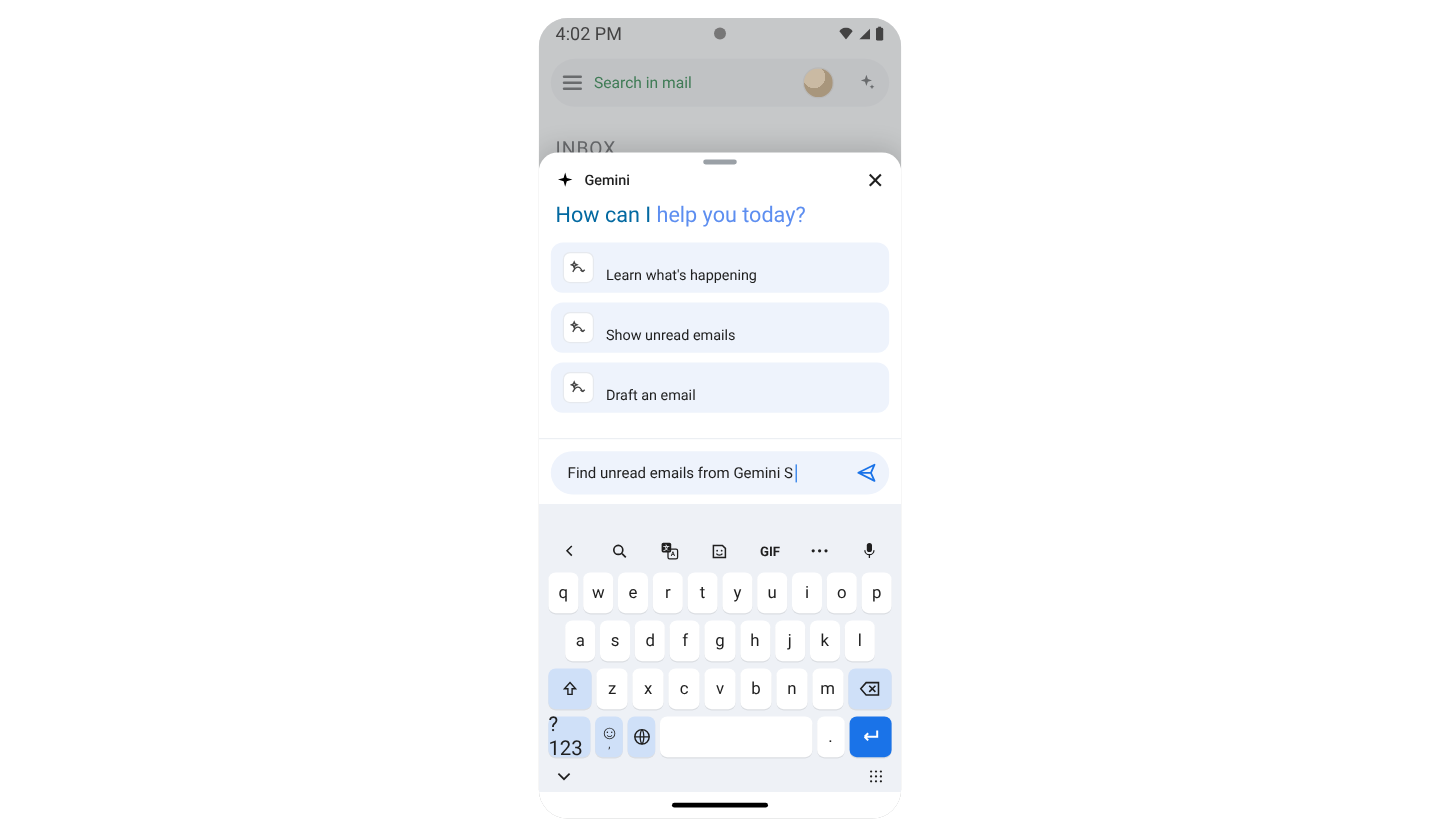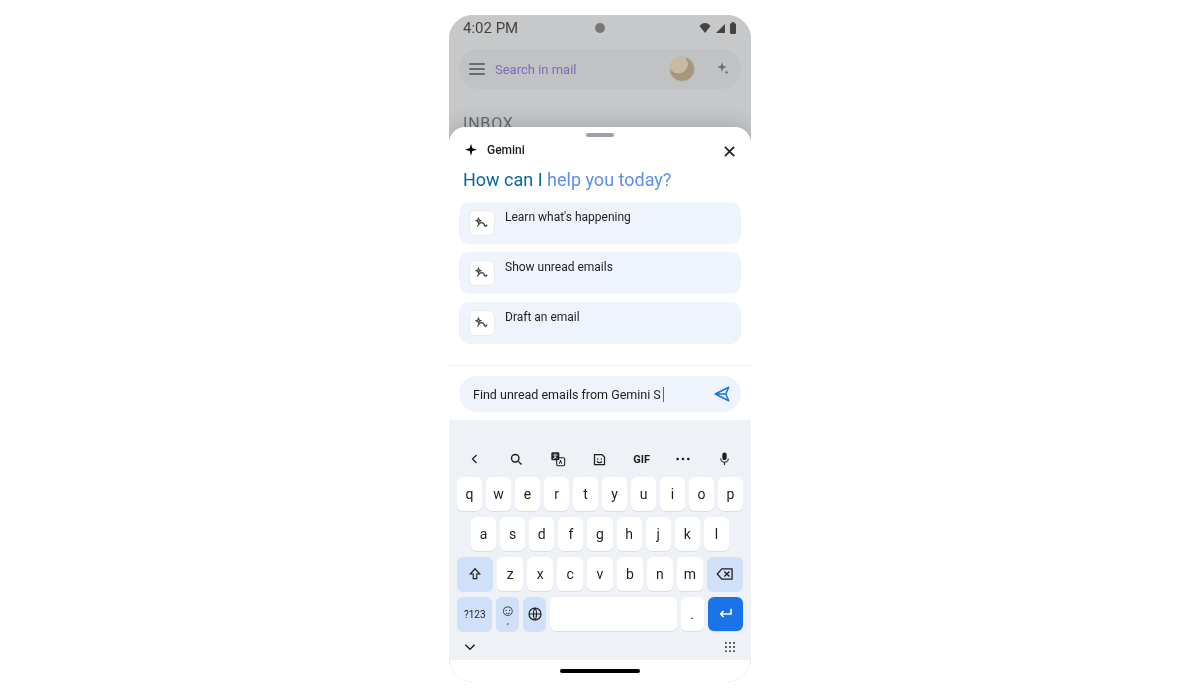--- a/index.html
+++ b/index.html
@@ -11,40 +11,40 @@
   .bg-app { position: absolute; inset: 0; background: #f6f8fb; filter: grayscale(10%); }
   .bg-dim { position: absolute; inset: 0; background: rgba(120,120,120,0.38); }
 
   .status-bar { height: 26px; display: flex; align-items: center; justify-content: space-between; padding: 0 14px; font-size: 15px; color: #222; }
   .status-right { display: flex; gap: 4px; align-items: center; }
   .status-dot { position:absolute; left:50%; top:13px; transform:translate(-50%,-50%); width:10px; height:10px; background:#777; border-radius:50%; }
 
   .search-pill { margin: 8px 10px 0 10px; height: 40px; background: #eceff3; border-radius: 20px; display:flex; align-items:center; padding:0 8px 0 10px; gap:10px; }
   .hamburger { width:16px; height:12px; display:flex; flex-direction:column; justify-content:space-between; }
   .hamburger span{ height:2px; background:#5f6368; border-radius:1px; }
-  .search-text { color:#8b5cf6; font-size:13px; flex:1; }
+  .search-text { color:#15803d; font-size:13px; flex:1; }
   .avatar { width:26px; height:26px; border-radius:50%; background: radial-gradient(circle at 35% 30%, #ffe2b8 0 40%, #c9a87a 41% 100%); border:1px solid #e0e0e0; }
   .sparkle-btn { width:22px; height:22px; margin-left:6px; display:flex; align-items:center; justify-content:center; color:#5f6368; }
 
   .inbox-label { margin:25px 14px 0 14px; font-size:16px; letter-spacing:0.8px; color:#5f6368; }
 
   
   .sheet { position:absolute; left:0; right:0; top:112px; bottom:0; background:#fff; border-top-left-radius:16px; border-top-right-radius:16px; box-shadow: 0 -4px 20px rgba(0,0,0,0.15); display:flex; flex-direction:column; }
   .grabber { width:28px; height:4px; background:#9aa0a6; border-radius:2px; margin:6px auto 2px auto; }
   .sheet-header { display:flex; padding:4px 14px 2px 14px; gap:8px; }
   .gemini-mark { width:16px; height:16px; color:#000; }
   .gemini-title { font-size:12px; font-weight:500; color:#1f1f1f; flex:1; }
   .close-x { font-size:18px; line-height:1; color:#1f1f1f; cursor:pointer; }
 
   .prompt-headline { padding: 6px 14px 12px 14px; font-size:18px; font-weight:400; color:#3b7ae6; }
   .prompt-headline .g1 { color:#0369a1; }
   .prompt-headline .g2 { color:#5d8ef0;text-align:center; }
 
   .sugg-list { padding:0 10px; display:flex; flex-direction:column; gap:8px; }
-  .sugg { background:#eef3fc; border-radius:10px; display:flex; align-items:flex-start; padding:8px 10px; gap:10px; cursor:pointer; }
+  .sugg { background:#eef3fc; border-radius:10px; display:flex; align-items:flex-end; padding:8px 10px; gap:10px; cursor:pointer; }
   .sugg-icon { width:26px; height:26px; background:#ffffff; border-radius:6px; display:flex; align-items:center; justify-content:center; border:1px solid #e6e9ee; }
   .sugg-icon svg{ width:14px; height:14px; }
   .sugg-label { font-size:12px; color:#1f1f1f; }
 
   .input-block { margin-top:auto; border-top:1px solid #eceff3; padding:10px 10px 8px 10px; }
   .input-pill { background:#eef3fc; border-radius:20px; height:36px; display:flex; align-items:center; padding:0 10px 0 14px; gap:8px; }
   .input-text { flex:1; font-size:12.5px; color:#1f1f1f; display:flex; align-items:center; }
   .caret { display:inline-block; width:1.5px; height:15px; background:#1a73e8; margin-left:2px; animation: blink 1s step-end infinite; }
   @keyframes blink { 50% { opacity:0; } }
   .send-btn svg{ width:18px; height:18px; }
@@ -246,21 +246,21 @@
           <div class="key">n</div>
           <div class="key">m</div>
           <div class="key fn wide">
               <svg width="18" height="14" viewBox="0 0 28 20">
                 <path fill="none" stroke="#1f1f1f" stroke-width="2" d="M9 2h16v16H9L2 10 9 2z"></path>
                 <path stroke="#1f1f1f" stroke-width="2" d="M13 6l8 8m0-8l-8 8"></path>
               </svg>
             </div>
         </div>
         <div class="kb-row">
-          <div class="key fn wide" style="font-size:10px;">?123</div>
+          <div class="key fn wide" style="font-size:17px;">?123</div>
           <div class="key fn" style="flex-direction:column; gap:0; flex:0.9;">
             <span class="emoji-sub">☺</span>
             <span style="font-size:9px; margin-top:-3px;">,</span>
           </div>
           <div class="key fn" style="flex:0.9;">
               <svg width="16" height="16" viewBox="0 0 24 24">
                 <circle cx="12" cy="12" r="9" fill="none" stroke="#1f1f1f" stroke-width="1.8"></circle>
                 <path fill="none" stroke="#1f1f1f" stroke-width="1.6" d="M3 12h18M12 3c3 3 3 15 0 18M12 3c-3 3-3 15 0 18"></path>
               </svg>
             </div>

